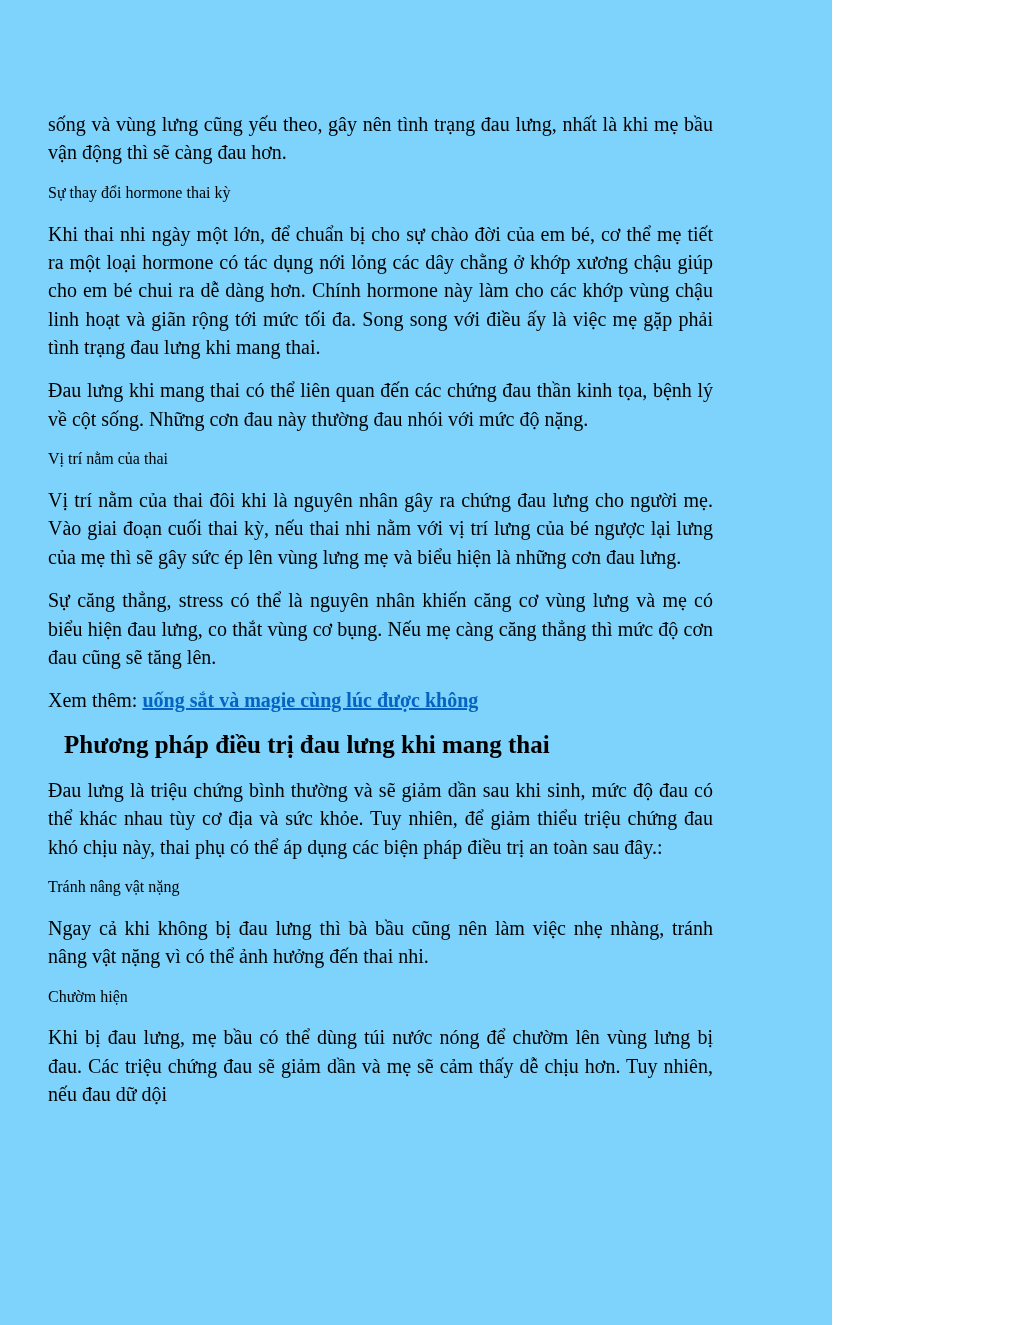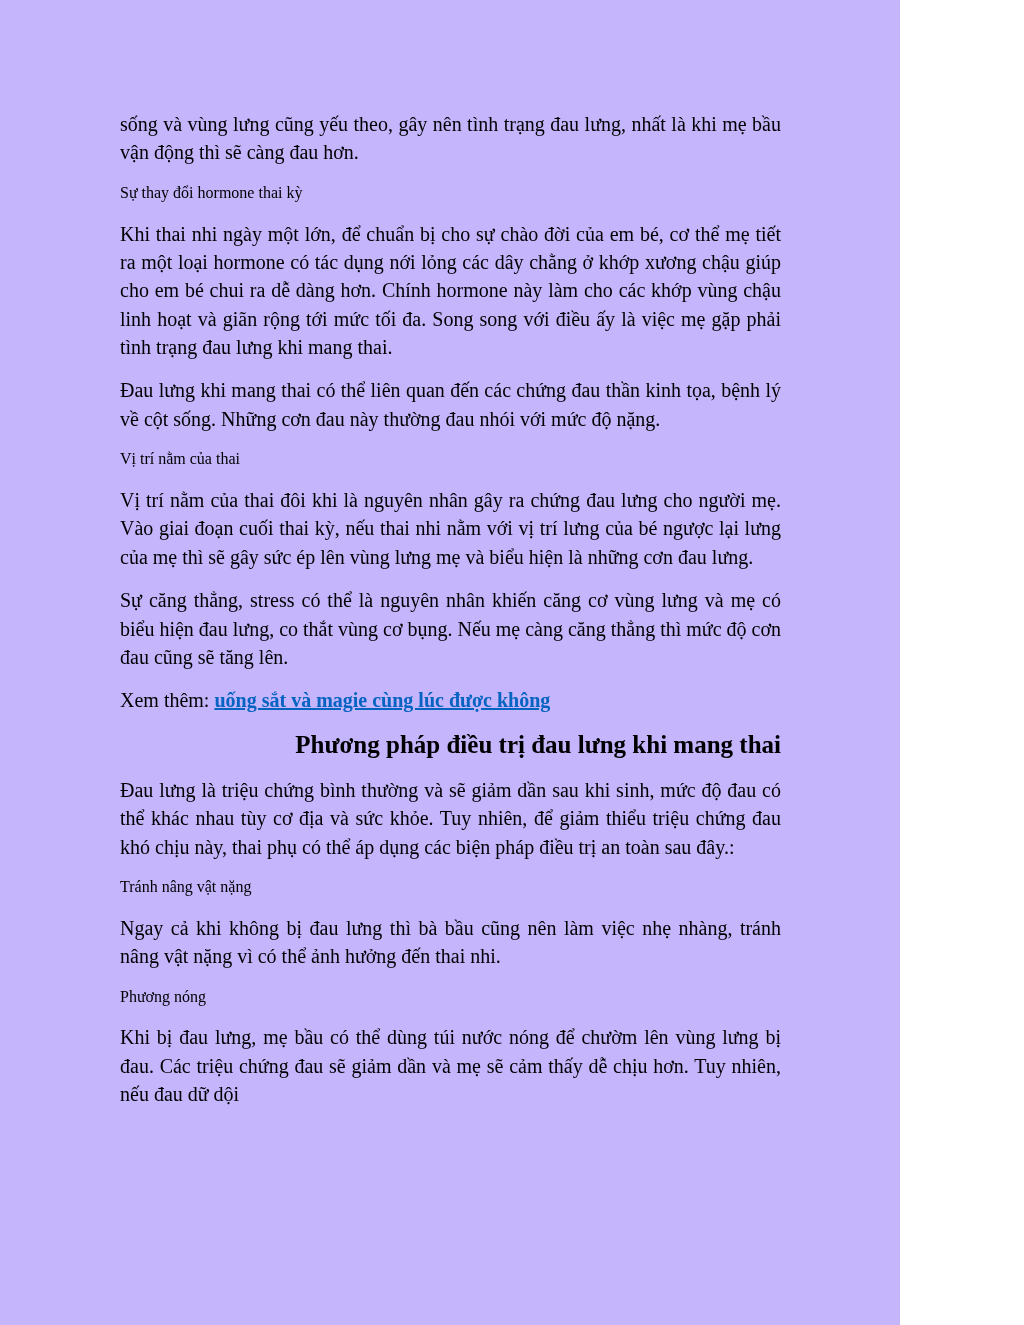--- a/index.html
+++ b/index.html
@@ -2,43 +2,43 @@
 <html><head>
   <meta charset="utf-8">
   <style>
     html, body {
       margin: 0;
       padding: 0;
       background: #ffffff;
     }
     .page {
       position: relative;
-      width: 900px;
+      width: 832px;
       min-height: 1325px;
-      background: #c4b5fd;
+      background: #7dd3fc;
       box-sizing: border-box;
-      padding: 110px 119px 40px 120px;
+      padding: 110px 119px 40px 48px;
       font-family: "Liberation Serif", "DejaVu Serif", serif;
       font-size: 20px;
       line-height: 1.42;
       color: #000000;
     }
     .para {
       margin: 0 0 15px 0;
       text-align: justify;
     }
     .subheading {
       margin: 0 0 15px 0;
       text-align: left;
       font-weight: normal;
       font-size: 16px;
     }
     .section-heading {
-      margin: 4px 0 16px 4px;
-      text-align: right;
+      margin: 4px 0 16px 16px;
+      text-align: left;
       font-weight: bold;
       font-size: 25px;
       line-height: 1.25;
     }
     .see-more {
       margin: 0 0 14px 0;
       text-align: left;
     }
     .see-more-link {
       color: #0563c1;
@@ -73,17 +73,17 @@
 
   <h1 class="section-heading">Phương pháp điều trị đau lưng khi mang thai</h1>
 
   <p class="para">Đau lưng là triệu chứng bình thường và sẽ giảm dần sau khi sinh, mức độ đau có thể khác nhau tùy cơ địa và sức khỏe. Tuy nhiên, để giảm thiểu triệu chứng đau khó chịu này, thai phụ có thể áp dụng các biện pháp điều trị an toàn sau đây.:</p>
 
   <p class="subheading">Tránh nâng vật nặng</p>
 
 
   <p class="para">Ngay cả khi không bị đau lưng thì bà bầu cũng nên làm việc nhẹ nhàng, tránh nâng vật nặng vì có thể ảnh hưởng đến thai nhi.</p>
 
-  <p class="subheading">Phương nóng</p>
+  <p class="subheading">Chườm hiện</p>
 
   <p class="para">Khi bị đau lưng, mẹ bầu có thể dùng túi nước nóng để chườm lên vùng lưng bị đau. Các triệu chứng đau sẽ giảm dần và mẹ sẽ cảm thấy dễ chịu hơn. Tuy nhiên, nếu đau dữ dội</p>
 
 </div>
 
 </body></html>

